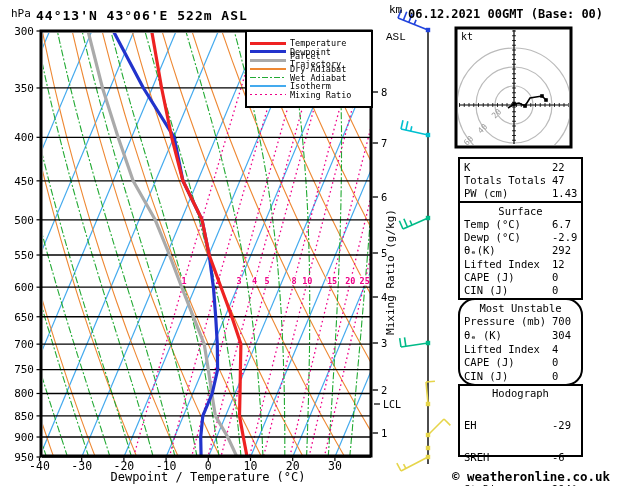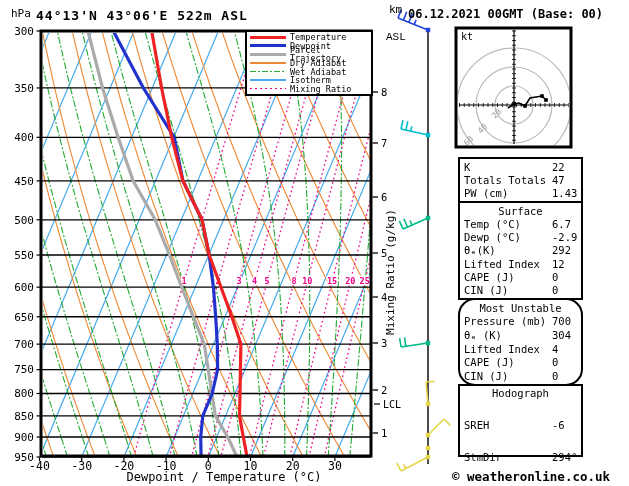--- a/index.html
+++ b/index.html
@@ -6,25 +6,25 @@
   .stage{position:relative;width:629px;height:486px;background:#fff;overflow:hidden;
          font-family:"DejaVu Sans Mono","Liberation Mono",monospace;color:#000;}
   .stage svg{position:absolute;left:0;top:0;}
   svg text{font-family:"DejaVu Sans Mono","Liberation Mono",monospace;}
   .ov{position:absolute;white-space:nowrap;}
   .t-main{left:36px;top:8px;font-size:13px;font-weight:bold;letter-spacing:1px;}
   .t-date{left:408px;top:7px;font-size:12px;font-weight:bold;}
   .t-hpa{left:11px;top:7px;font-size:11px;}
   .t-km{left:389px;top:3px;font-size:11px;}
   .t-asl{left:386px;top:31px;font-size:11px;font-family:Liberation Mono, monospace;}
-  .t-xaxis{left:112px;top:470px;width:224px;text-align:center;font-size:12px;}
+  .t-xaxis{left:96px;top:470px;width:224px;text-align:center;font-size:12px;}
   .t-mix{left:390px;top:272px;font-size:11px;transform:translate(-50%,-50%) rotate(-90deg);}
   .t-foot{left:452px;top:469px;font-size:12.5px;font-weight:bold;}
   .legend{position:absolute;left:245px;top:30px;width:124px;height:60px;border:2px solid #000;
-          background:#fff;display:flex;flex-direction:column;justify-content:space-around;padding:1px 0;}
+          background:#fff;display:flex;flex-direction:column;justify-content:space-around;padding:7px 0;}
   .legend-row{display:flex;align-items:center;height:8px;font-size:8.5px;line-height:8px;}
   .legend-swatch{width:36px;height:3px;margin:0 4px 0 3px;flex:0 0 36px;}
   .tables{position:absolute;left:458px;top:157px;width:125px;}
   .tbox{border:2px solid #000;background:#fff;box-sizing:border-box;width:125px;
         display:flex;flex-direction:column;justify-content:space-around;margin-top:-2px;
         font-size:10.5px;padding:1px 0;}
   .tbox:first-child{margin-top:0;}
   .thead{text-align:center;font-size:10.5px;}
   .trow{display:grid;grid-template-columns:88px 1fr;padding-left:4px;}
   .trow .val{text-align:left;}
@@ -438,20 +438,24 @@
           <span class="val">0</span>
         </div>
         <div class="trow">
           <span>CIN (J)</span>
           <span class="val">0</span>
         </div>
       </div>
       <div class="tbox" style="height: 73px; gap: 20px;">
         <div class="thead">Hodograph</div>
         <div class="trow">
+          <span>EH</span>
+          <span class="val">-29</span>
+        </div>
+        <div class="trow">
           <span>SREH</span>
           <span class="val">-6</span>
         </div>
         <div class="trow">
           <span>StmDir</span>
           <span class="val">294°</span>
         </div>
       </div>
     </div>
 </div>

